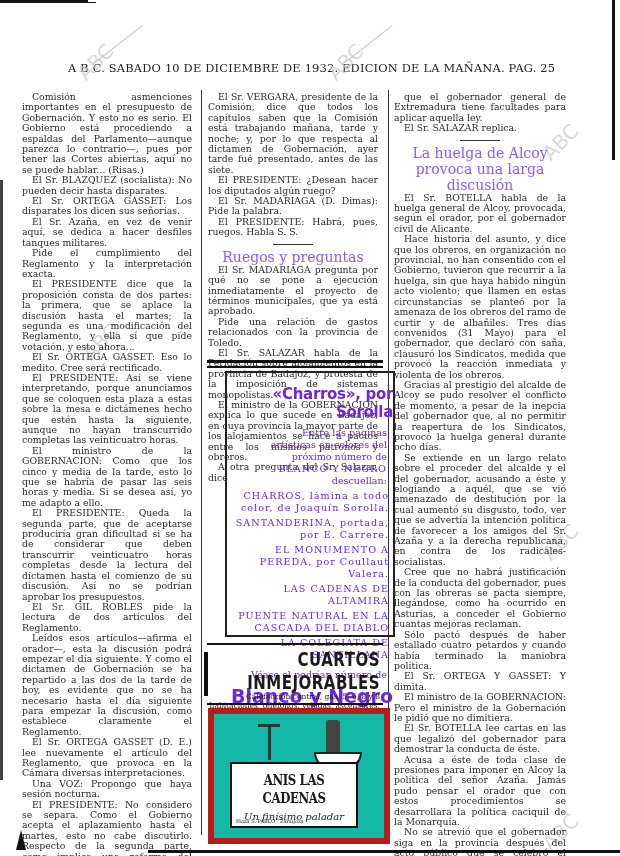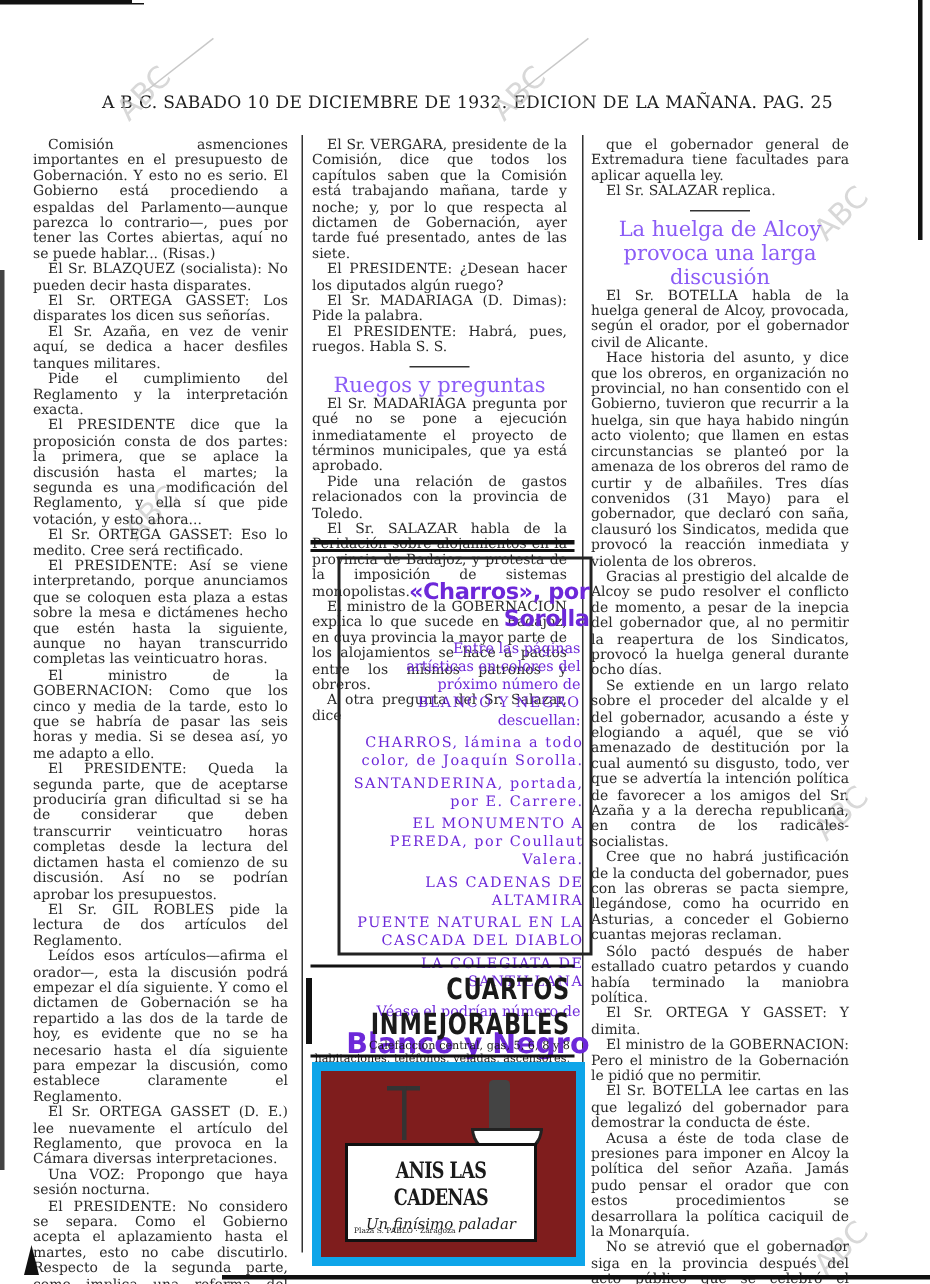--- a/index.html
+++ b/index.html
@@ -34,21 +34,21 @@
   .ad-caps { font-size: 9.6px; letter-spacing: 1px; line-height: 12px; margin: 3px 4px; }
   .ad-brand { font-family: "DejaVu Sans", sans-serif; font-weight: bold; font-size: 19px; margin-top: 10px; }
   .ad-rule { position: absolute; left: 207px; width: 176px; background: #111; }
   .ad2 { position: absolute; left: 208px; top: 650px; width: 172px; height: 50px; text-align: right; }
   .ad2 .big { font-family: "DejaVu Sans", sans-serif; font-weight: bold; font-size: 15px; letter-spacing: 0.5px; transform: scaleY(1.3); display: block; margin-top: 3px; }
   .ad2 .small { font-size: 7.5px; line-height: 8.5px; margin-top: 4px; }
   .ad2 .addr { font-size: 7.5px; letter-spacing: 1px; margin-top: 1px; }
   .ad2-left { position: absolute; left: 204px; top: 652px; width: 4px; height: 44px; background: #111; }
   .ad3 {
     position: absolute; left: 208px; top: 708px; width: 170px; height: 124px;
-    border: 6px solid #0ea5e9; background: #7f1d1d;
+    border: 6px solid #b91c1c; background: #14b8a6;
   }
   .ad3-frame {
     position: absolute; left: 16px; top: 48px; width: 124px; height: 62px;
     border: 2px solid #111; background: #fff;
   }
   .ad3-name { font-family: "DejaVu Serif", serif; font-weight: bold; font-size: 15px; margin-top: 7px; text-align: center; transform: scaleX(0.78); letter-spacing: -0.5px; }
   .ad3-slogan { font-style: italic; font-size: 10px; text-align: center; margin-top: 4px; }
   .ad3-fine { font-size: 5px; position: absolute; left: 4px; bottom: 2px; }
   .bottle { position: absolute; left: 112px; top: 6px; width: 14px; height: 40px; background: #444; border-radius: 3px 3px 0 0; }
   .bowl { position: absolute; left: 100px; top: 38px; width: 44px; height: 14px; border: 2px solid #222; border-radius: 0 0 20px 20px; background: #fff; }
@@ -162,20 +162,20 @@
   <p>El Sr. SALAZAR replica.</p>
   <div class="sep"></div>
   <p class="section-title">La huelga de Alcoy provoca una larga discusión</p>
   <p>El Sr. BOTELLA habla de la huelga general de Alcoy, provocada, según el orador, por el gobernador civil de Alicante.</p>
   <p>Hace historia del asunto, y dice que los obreros, en organización no provincial, no han consentido con el Gobierno, tuvieron que recurrir a la huelga, sin que haya habido ningún acto violento; que llamen en estas circunstancias se planteó por la amenaza de los obreros del ramo de curtir y de albañiles. Tres días convenidos (31 Mayo) para el gobernador, que declaró con saña, clausuró los Sindicatos, medida que provocó la reacción inmediata y violenta de los obreros.</p>
   <p>Gracias al prestigio del alcalde de Alcoy se pudo resolver el conflicto de momento, a pesar de la inepcia del gobernador que, al no permitir la reapertura de los Sindicatos, provocó la huelga general durante ocho días.</p>
   <p>Se extiende en un largo relato sobre el proceder del alcalde y el del gobernador, acusando a éste y elogiando a aquél, que se vió amenazado de destitución por la cual aumentó su disgusto, todo, ver que se advertía la intención política de favorecer a los amigos del Sr. Azaña y a la derecha republicana, en contra de los radicales-socialistas.</p>
   <p>Cree que no habrá justificación de la conducta del gobernador, pues con las obreras se pacta siempre, llegándose, como ha ocurrido en Asturias, a conceder el Gobierno cuantas mejoras reclaman.</p>
   <p>Sólo pactó después de haber estallado cuatro petardos y cuando había terminado la maniobra política.</p>
   <p>El Sr. ORTEGA Y GASSET: Y dimita.</p>
-  <p>El ministro de la GOBERNACION: Pero el ministro de la Gobernación le pidió que no permitir.</p>
+  <p>El ministro de la GOBERNACION: Pero el ministro de la Gobernación le pidió que no dimitiera.</p>
   <p>El Sr. BOTELLA lee cartas en las que legalizó del gobernador para demostrar la conducta de éste.</p>
   <p>Acusa a éste de toda clase de presiones para imponer en Alcoy la política del señor Azaña. Jamás pudo pensar el orador que con estos procedimientos se desarrollara la política caciquil de la Monarquía.</p>
   <p>No se atrevió que el gobernador siga en la provincia después del acto público que se celebró el domingo en Alcoy, en contra suya, al que concurrieron miles de personas.</p>
 
 </div>
 
 <div class="bottom-rule"></div>
 
 </body></html>

